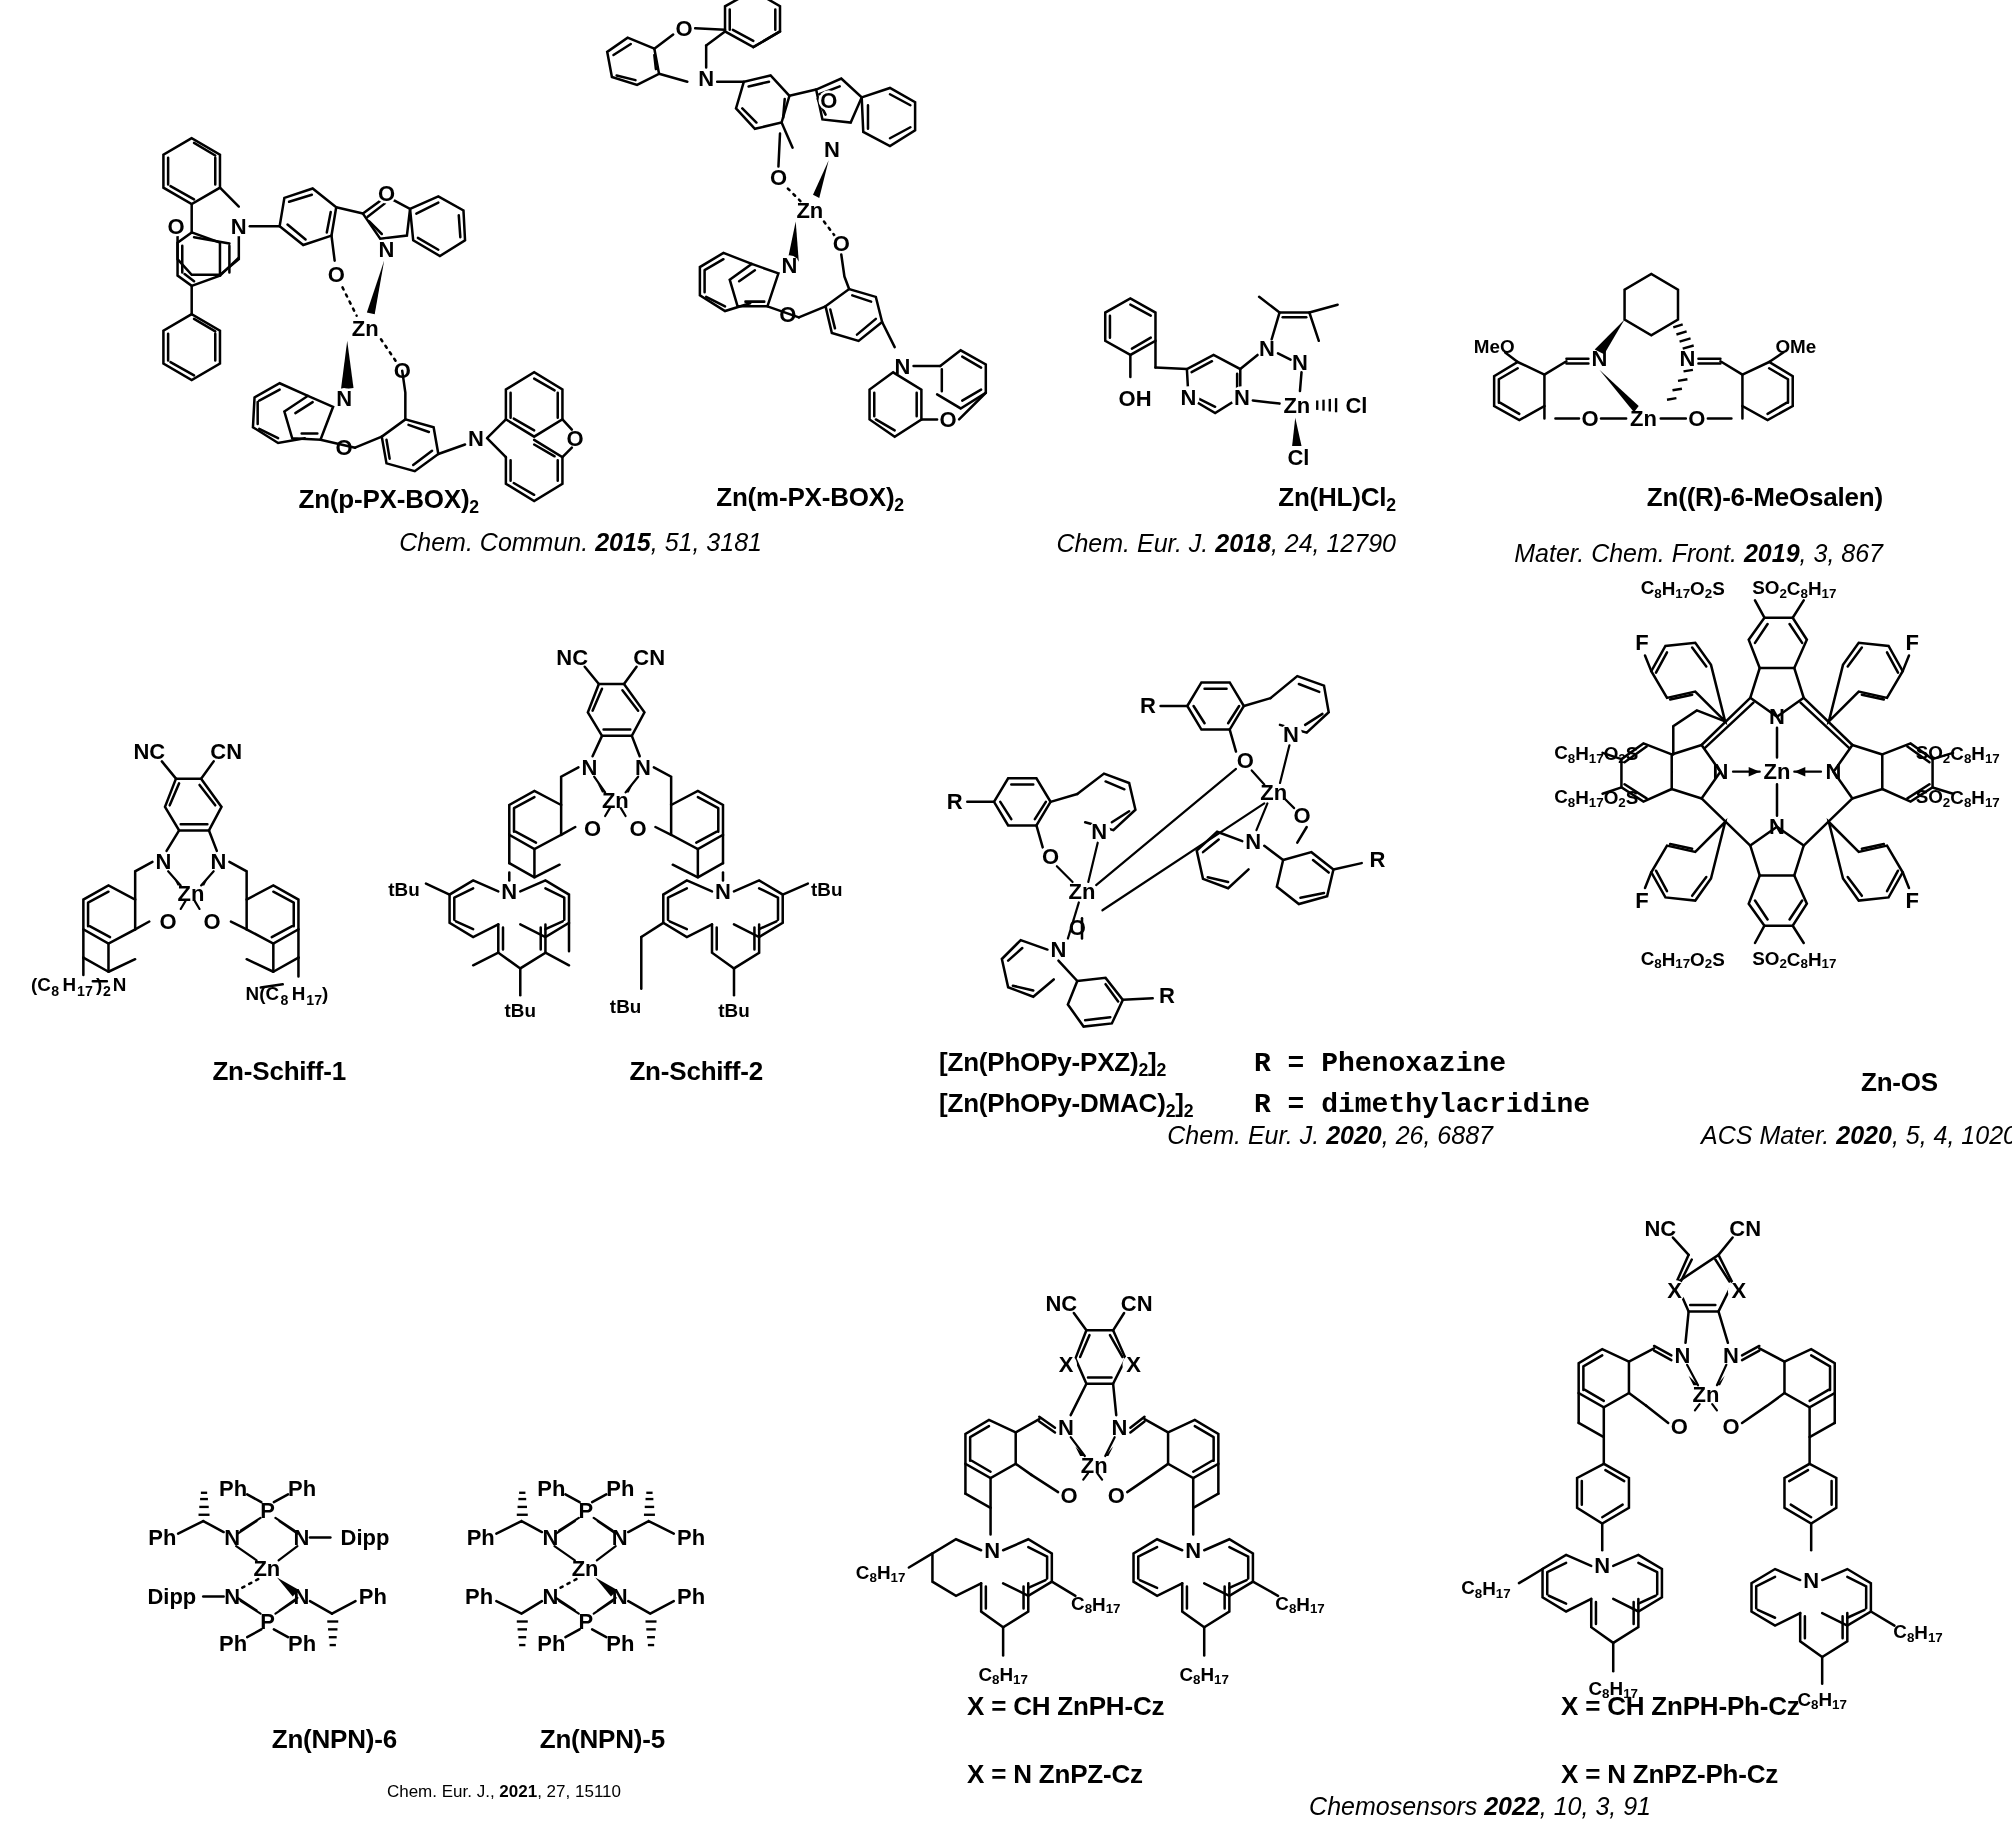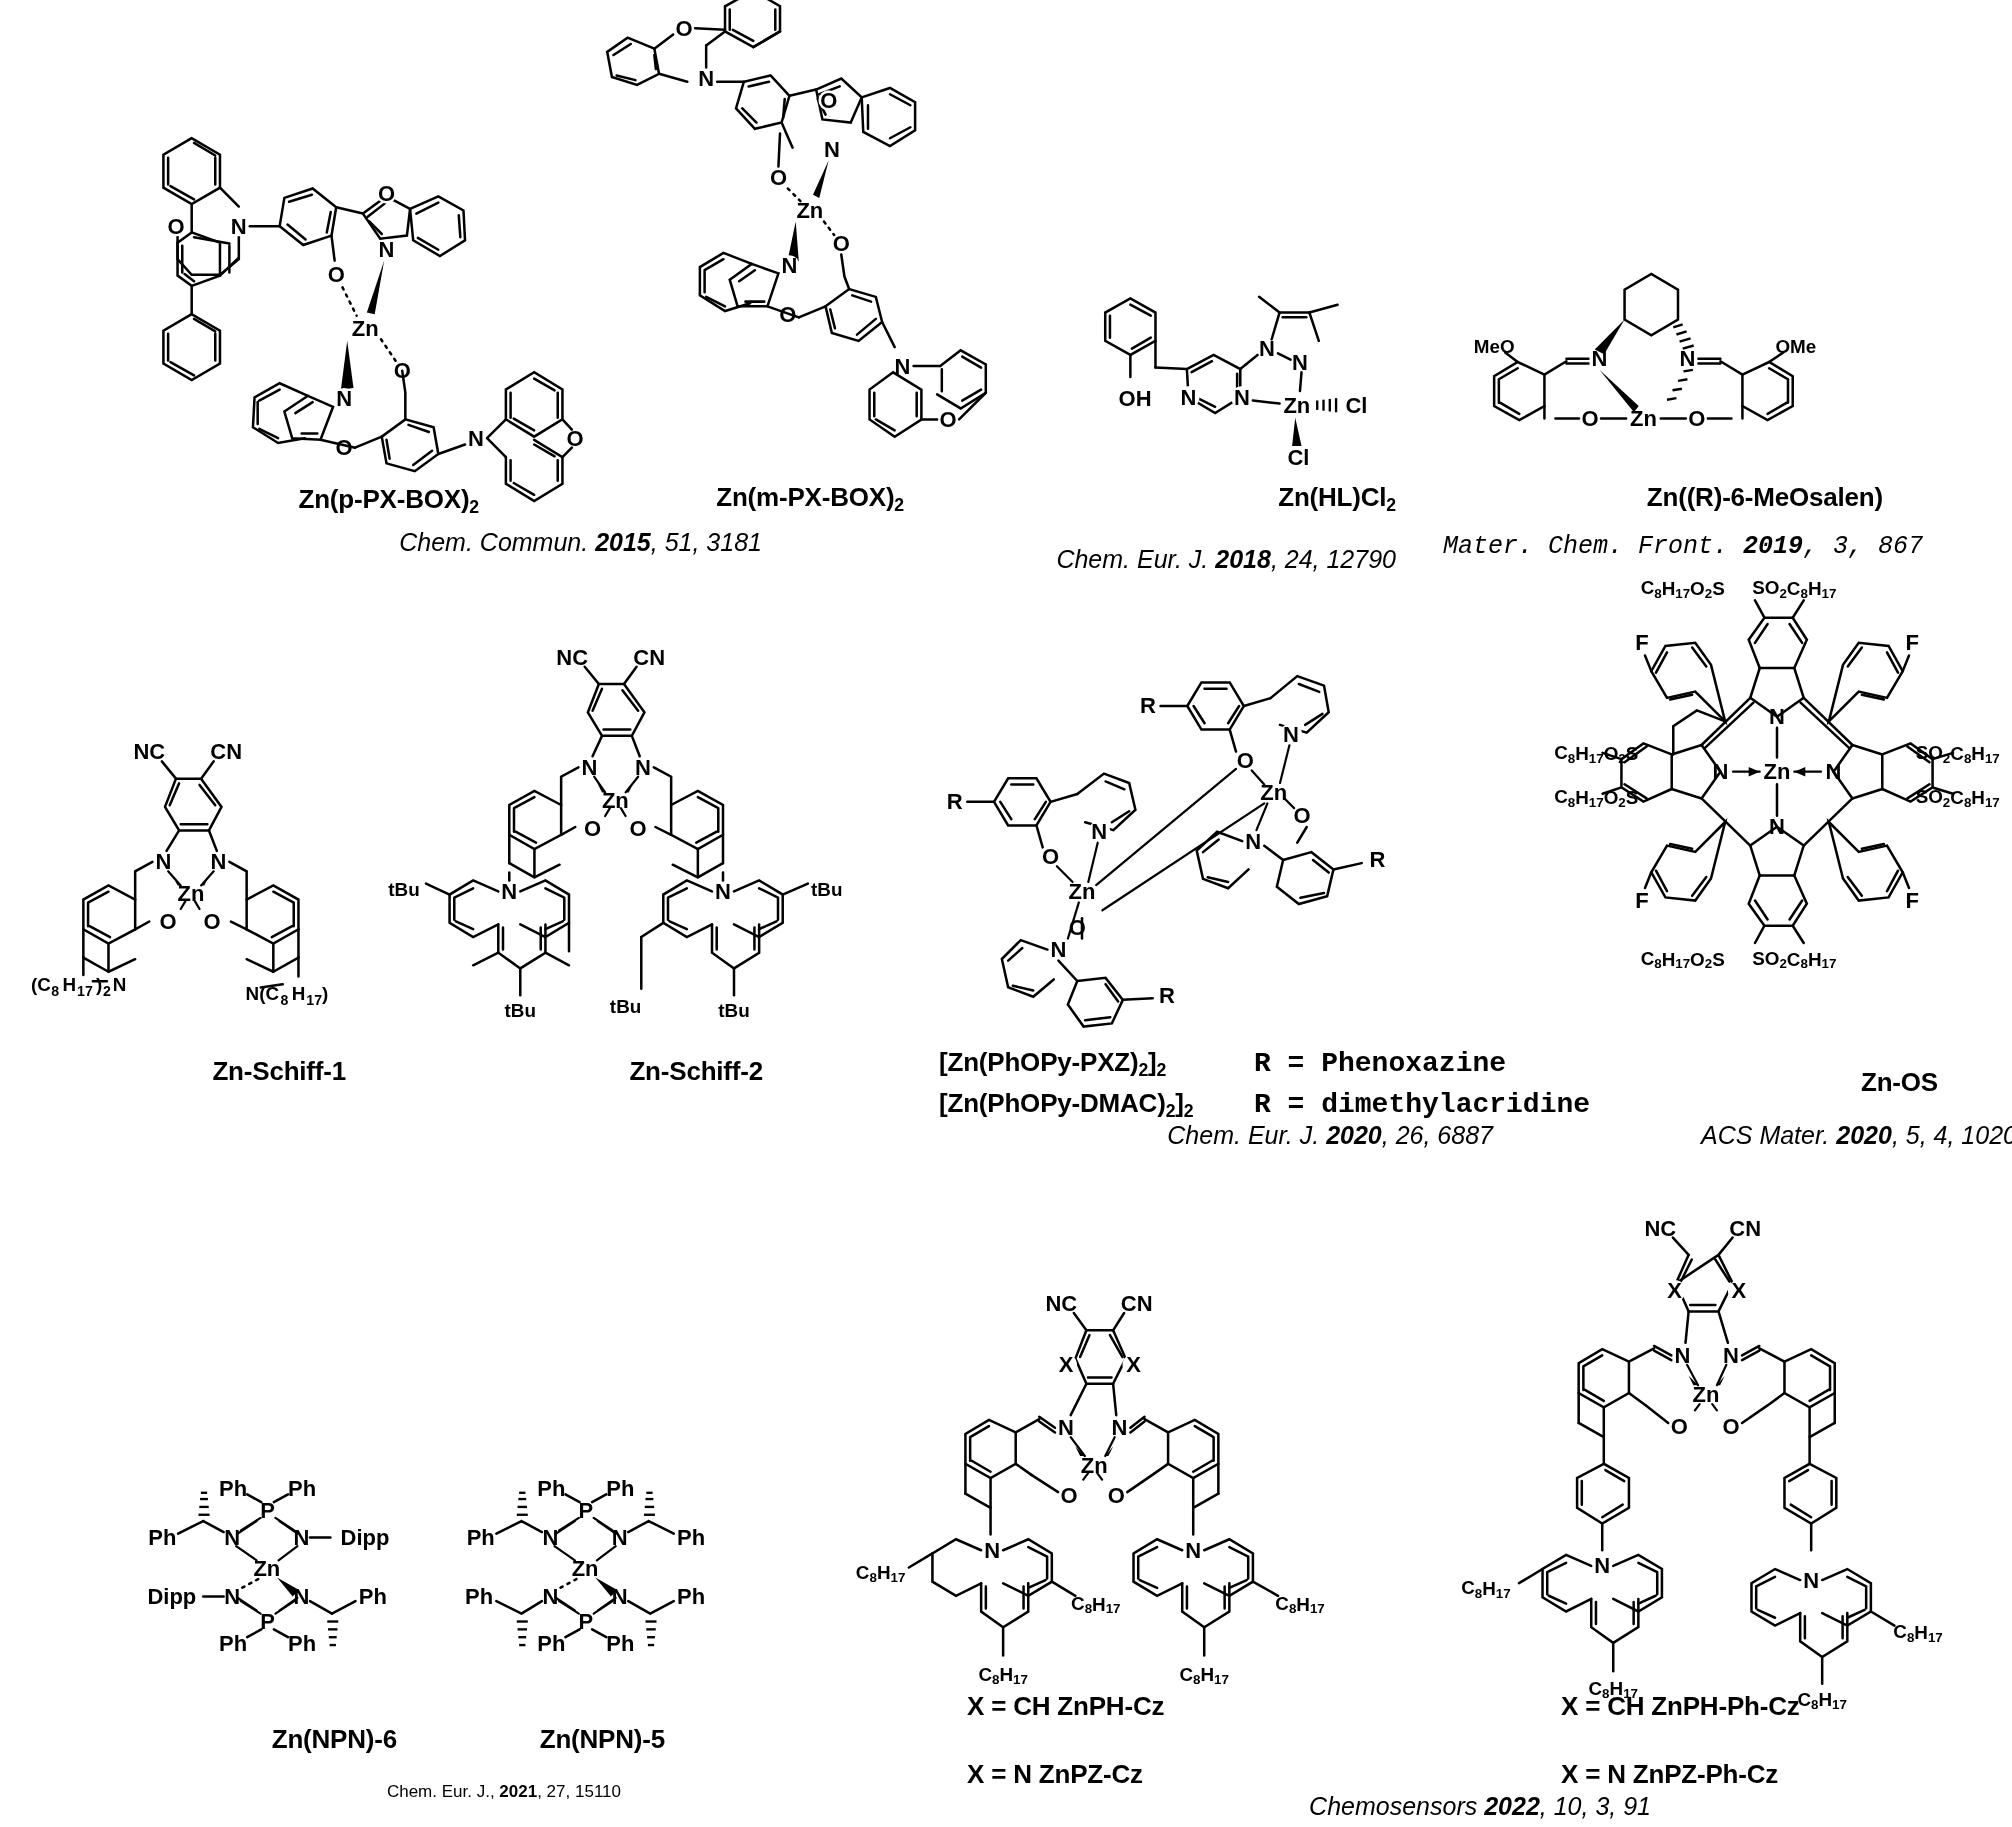--- a/index.html
+++ b/index.html
@@ -937,26 +937,26 @@
   </div>
   <div class="cap" style="left:574px;top:481px;width:330px;">
     <div class="name"><span>Zn(m-PX-BOX)</span><sub>2</sub></div>
   </div>
   <div class="cap" style="left:259px;top:527px;width:503px;">
     <div class="ref"><span>Chem. Commun.</span> <b>2015</b><span>, 51, 3181</span></div>
   </div>
 
   <div class="cap" style="left:1050px;top:481px;width:346px;">
     <div class="name"><span>Zn(HL)Cl</span><sub>2</sub></div>
-    <div class="ref" style="margin-top:28px;"><span>Chem. Eur. J.</span> <b>2018</b><span>, 24, 12790</span></div>
+    <div class="ref" style="margin-top:12px;"><span>Chem. Eur. J.</span> <b>2018</b><span>, 24, 12790</span></div>
   </div>
 
   <div class="cap" style="left:1443px;top:481px;width:440px;">
     <div class="name">Zn((R)-6-MeOsalen)</div>
-    <div class="ref" style="margin-top:17px;font-family:Liberation Mono, monospace;"><span>Mater. Chem. Front.</span> <b>2019</b><span>, 3, 867</span></div>
+    <div class="ref" style="margin-top:24px;"><span>Mater. Chem. Front.</span> <b>2019</b><span>, 3, 867</span></div>
   </div>
 
   <div class="cap" style="left:47px;top:1055px;width:299px;">
     <div class="name">Zn-Schiff-1</div>
   </div>
   <div class="cap" style="left:464px;top:1055px;width:299px;">
     <div class="name">Zn-Schiff-2</div>
   </div>
 
   <div class="cap" style="left:939px;top:1046px;width:440px;text-align:left;">

